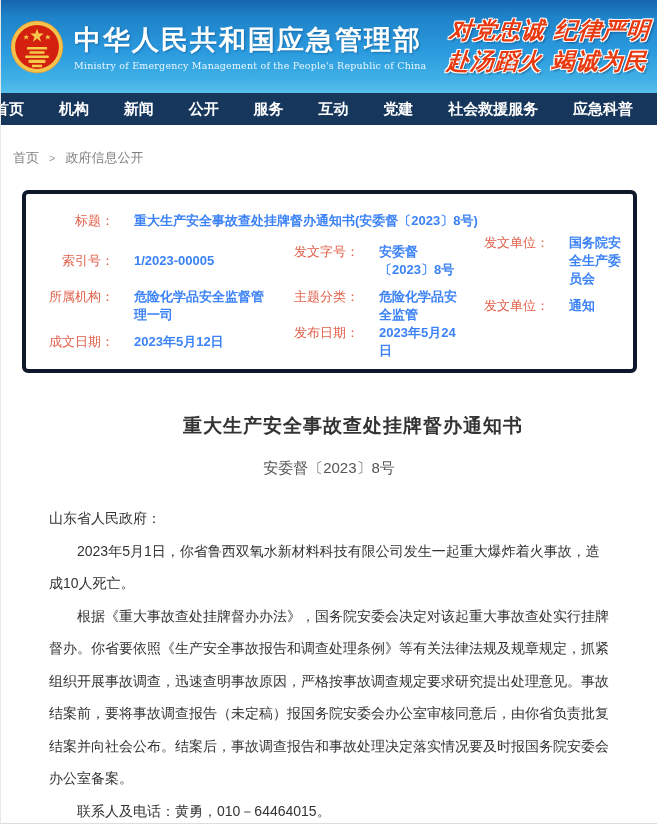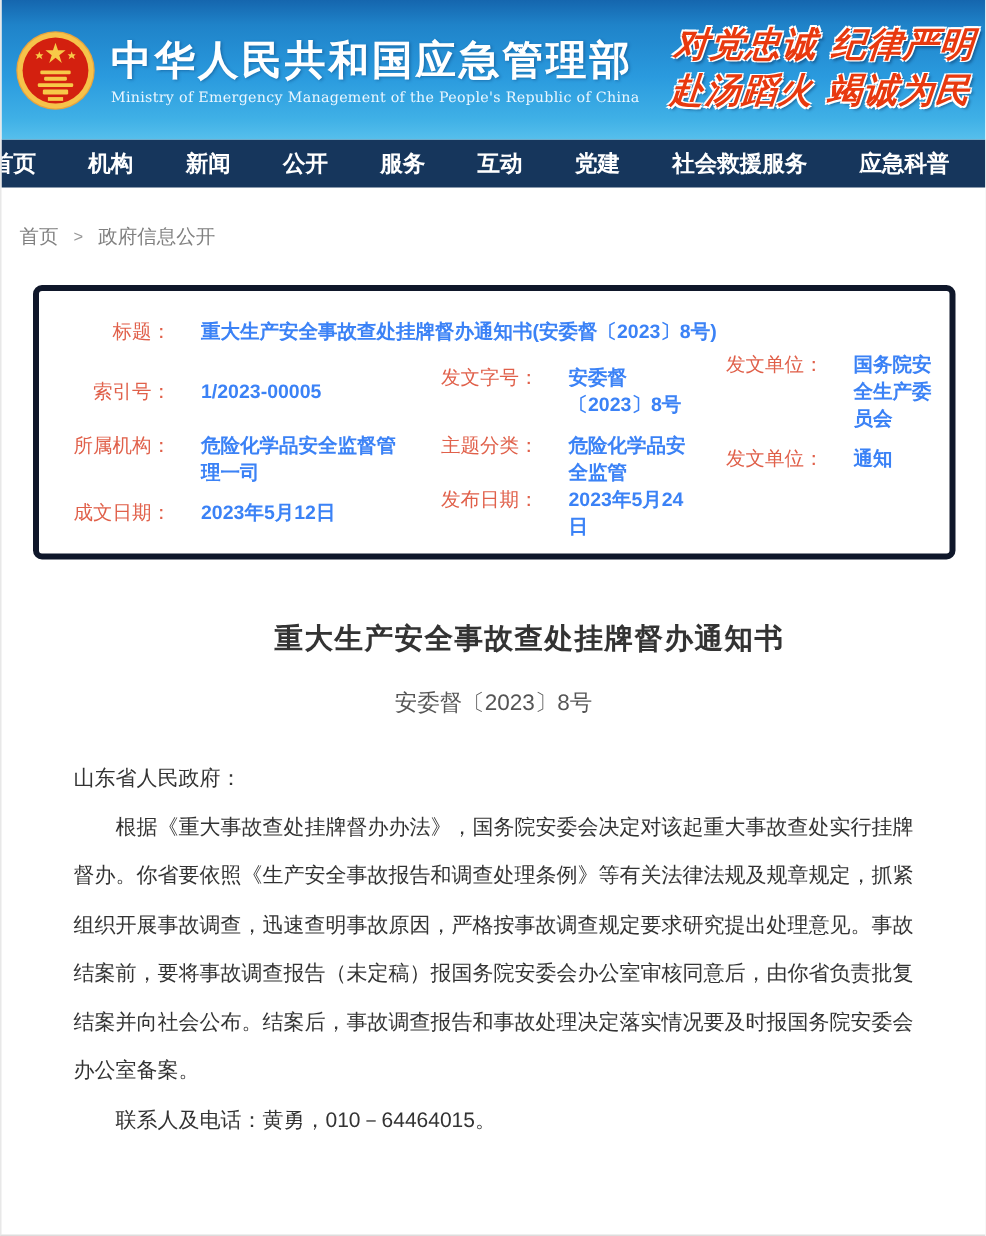--- a/index.html
+++ b/index.html
@@ -174,17 +174,18 @@
       </div>
       <div class="meta-cell empty"></div>
     </div>
   </div>
 
   <div class="doc-title">重大生产安全事故查处挂牌督办通知书</div>
   <div class="doc-number">安委督〔2023〕8号</div>
 
   <div class="doc-body">
     <p class="no-indent">山东省人民政府：</p>
+    <p>2023年5月1日，你省鲁西双氧水新材料科技有限公司发生一起重大爆炸着火事故，造成10人死亡。</p>
     <p>根据《重大事故查处挂牌督办办法》，国务院安委会决定对该起重大事故查处实行挂牌督办。你省要依照《生产安全事故报告和调查处理条例》等有关法律法规及规章规定，抓紧组织开展事故调查，迅速查明事故原因，严格按事故调查规定要求研究提出处理意见。事故结案前，要将事故调查报告（未定稿）报国务院安委会办公室审核同意后，由你省负责批复结案并向社会公布。结案后，事故调查报告和事故处理决定落实情况要及时报国务院安委会办公室备案。</p>
     <p>联系人及电话：黄勇，010－64464015。</p>
   </div>
 
 </div>
 
 </body></html>

